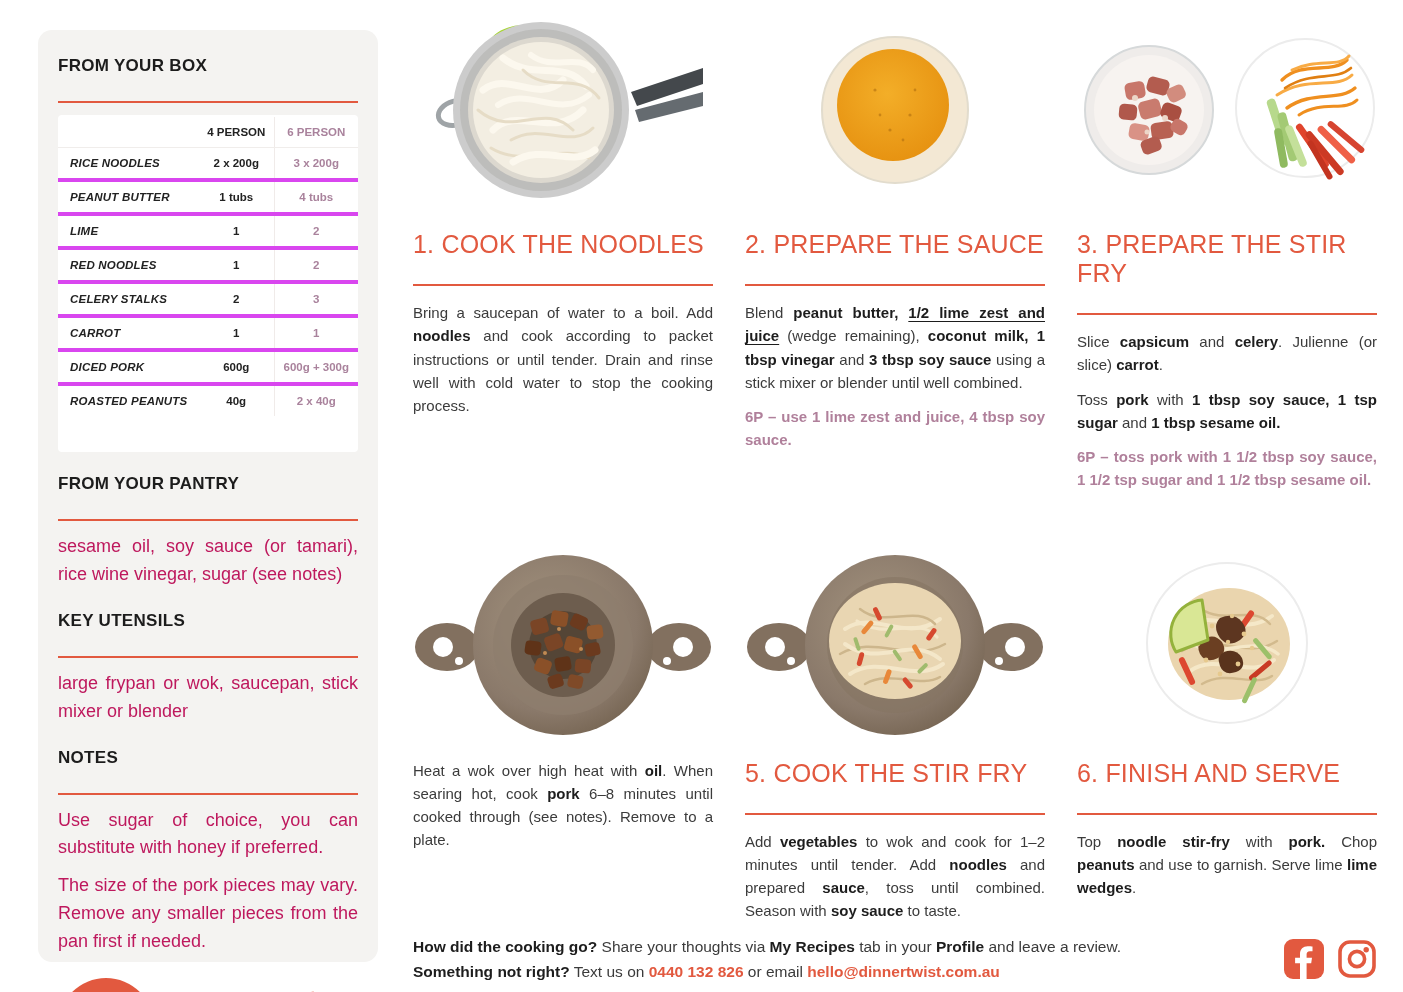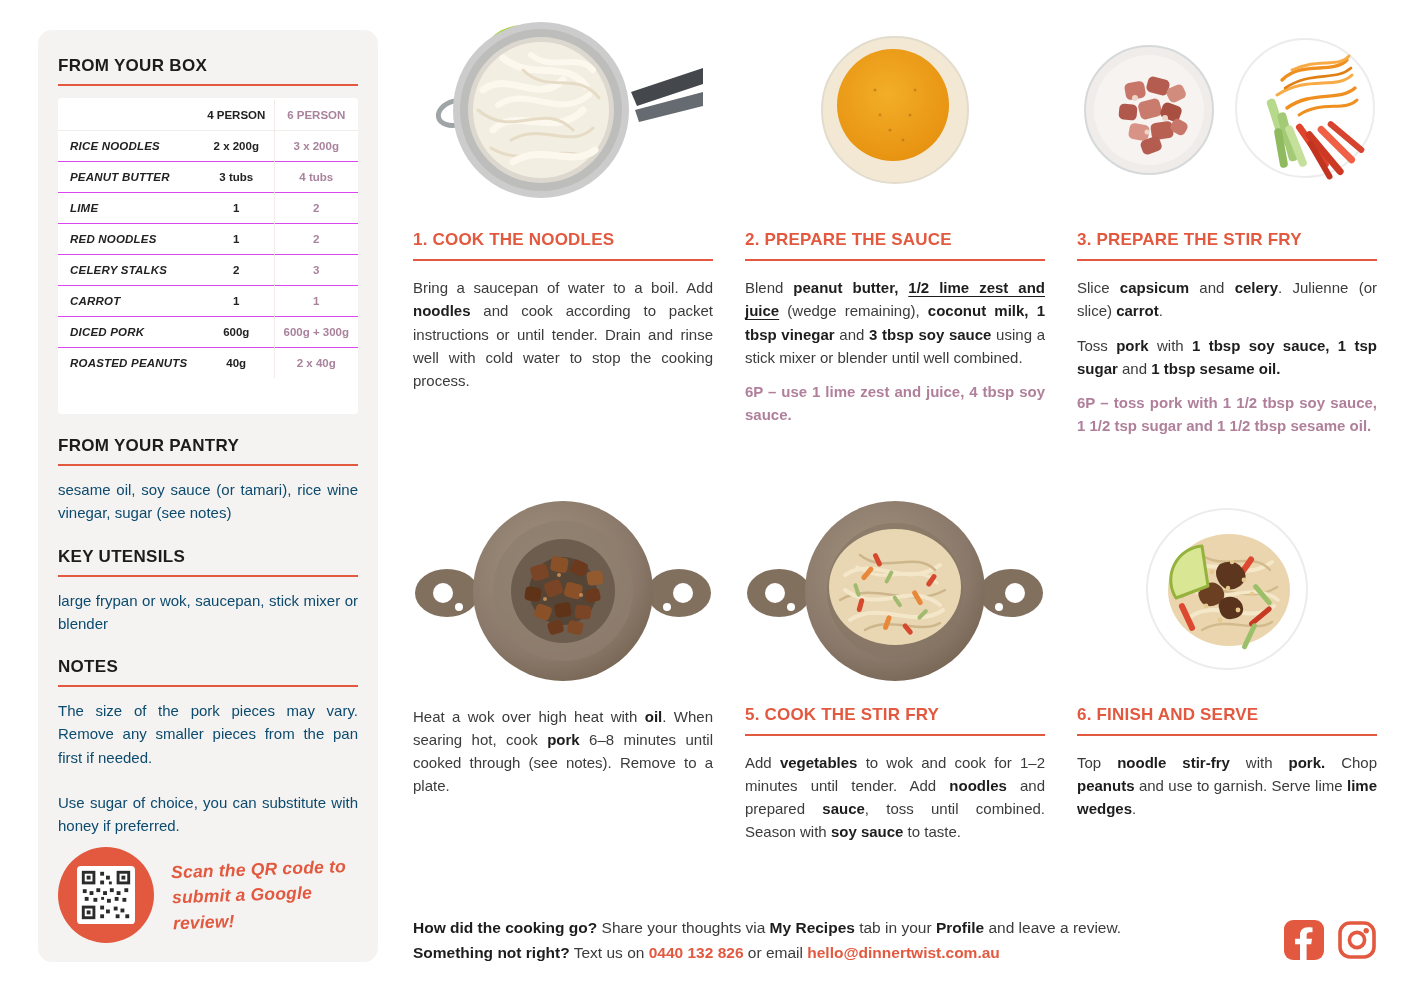--- a/index.html
+++ b/index.html
@@ -11,46 +11,46 @@
   .sidebar {
     width:340px; min-width:340px;
     margin:30px 0 30px 38px;
     background:#f4f3f1;
     border-radius:14px;
     padding:26px 20px 24px;
     display:flex; flex-direction:column;
   }
   .side-h {
     font-size:17px; font-weight:700; color:#1c1c1c; letter-spacing:.3px;
-    border-bottom:2px solid #e2593f; padding-bottom:8px; margin-bottom:12px;
+    border-bottom:2px solid #e2593f; padding-bottom:25px; margin-bottom:12px;
   }
   .box-card { background:#fff; border-radius:4px; padding:2px 0 36px; margin-bottom:22px; }
   table.box-table { width:100%; border-collapse:collapse; }
   .box-table th, .box-table td { font-size:11.5px; padding:9px 4px; }
   .box-table .c-name { text-align:left; padding-left:12px; font-weight:700; color:#222; letter-spacing:.2px; width:47%;font-style:italic; }
   .box-table .c-p4 { text-align:center; font-weight:700; color:#222; width:25%; }
   .box-table .c-p6 { text-align:center; font-weight:700; color:#a9829c; border-left:1px solid #f0ebe9; width:28%; }
   .box-table thead th { border-bottom:1px solid #f0edeb; }
-  .box-table tbody tr + tr td { border-top:1px solid #d946ef; }
-  .side-p { font-size:15px; line-height:1.55; color:#0c4a6e; text-align:justify; margin-bottom:22px; }
+  .box-table tbody tr + tr td { border-top:4px solid #d946ef; }
+  .side-p { font-size:18px; line-height:1.55; color:#be185d; text-align:justify; margin-bottom:22px; }
   .side-p.tight { margin-bottom:10px; }
   .qr-row { margin-top:auto; display:flex; align-items:center; gap:18px; }
   .qr-circle { width:96px; height:96px; min-width:96px; border-radius:50%; background:#e2593f;
     display:flex; align-items:center; justify-content:center; }
   .qr-text { color:#e2593f; font-size:17.5px; line-height:1.45; font-style:italic; font-weight:600;
     transform:rotate(-2deg); letter-spacing:.2px; }
 
   
   .main { flex:1; padding:10px 38px 26px 35px; display:flex; flex-direction:column; }
   .steps-grid { display:grid; grid-template-columns:repeat(3, 1fr); column-gap:32px; row-gap:46px; }
   .step figure { display:flex; align-items:center; justify-content:center; margin-bottom:20px; }
   .step.row1 figure { height:200px; }
   .step.row2 figure { height:190px; }
-  .step h2 { color:#e2593f; font-size:17px; font-weight:700; letter-spacing:.2px;
-    border-bottom:2px solid #e2593f; padding-bottom:9px; margin-bottom:15px; }
+  .step h2 { color:#e2593f; font-size:25px; font-weight:400; letter-spacing:.2px;
+    border-bottom:2px solid #e2593f; padding-bottom:25px; margin-bottom:15px; }
   .step p { font-size:15px; line-height:1.55; text-align:justify; color:#3b3b3b; margin-bottom:11px; }
   .step p.note6p { color:#b0809b; }
   .step p.note6p span { font-weight:600; }
   .seg-b { font-weight:700; color:#1d1d1d; }
   .seg-u { text-decoration:underline; text-underline-offset:3px; }
   .seg-o { color:#e2593f; font-weight:700; }
 
   
   .footer { margin-top:auto; display:flex; align-items:center; gap:24px; }
   .footer-text { flex:1; }
@@ -75,21 +75,21 @@
           </tr>
         </thead>
         <tbody>
           <tr>
               <td class="c-name">RICE NOODLES</td>
               <td class="c-p4">2 x 200g</td>
               <td class="c-p6">3 x 200g</td>
             </tr>
           <tr>
               <td class="c-name">PEANUT BUTTER</td>
-              <td class="c-p4">3 tubs</td>
+              <td class="c-p4">1 tubs</td>
               <td class="c-p6">4 tubs</td>
             </tr>
           <tr>
               <td class="c-name">LIME</td>
               <td class="c-p4">1</td>
               <td class="c-p6">2</td>
             </tr>
           <tr>
               <td class="c-name">RED NOODLES</td>
               <td class="c-p4">1</td>
@@ -119,22 +119,22 @@
       </table>
     </div>
 
     <h3 class="side-h">FROM YOUR PANTRY</h3>
     <p class="side-p">sesame oil, soy sauce (or tamari), rice wine vinegar, sugar (see notes)</p>
 
     <h3 class="side-h">KEY UTENSILS</h3>
     <p class="side-p">large frypan or wok, saucepan, stick mixer or blender</p>
 
     <h3 class="side-h">NOTES</h3>
+    <p class="side-p tight">Use sugar of choice, you can substitute with honey if preferred.</p>
     <p class="side-p">The size of the pork pieces may vary. Remove any smaller pieces from the pan first if needed.</p>
-    <p class="side-p tight">Use sugar of choice, you can substitute with honey if preferred.</p>
 
     <div class="qr-row">
       <div class="qr-circle">
         <svg width="58" height="58" viewBox="0 0 60 60">
           <rect x="0" y="0" width="60" height="60" rx="4" fill="#ffffff"></rect>
           <g fill="#2b2b2b">
             <rect x="5" y="5" width="14" height="14"></rect>
               <rect x="8" y="8" width="8" height="8" fill="#fff"></rect>
               <rect x="10" y="10" width="4" height="4"></rect>
             <rect x="41" y="5" width="14" height="14"></rect>

